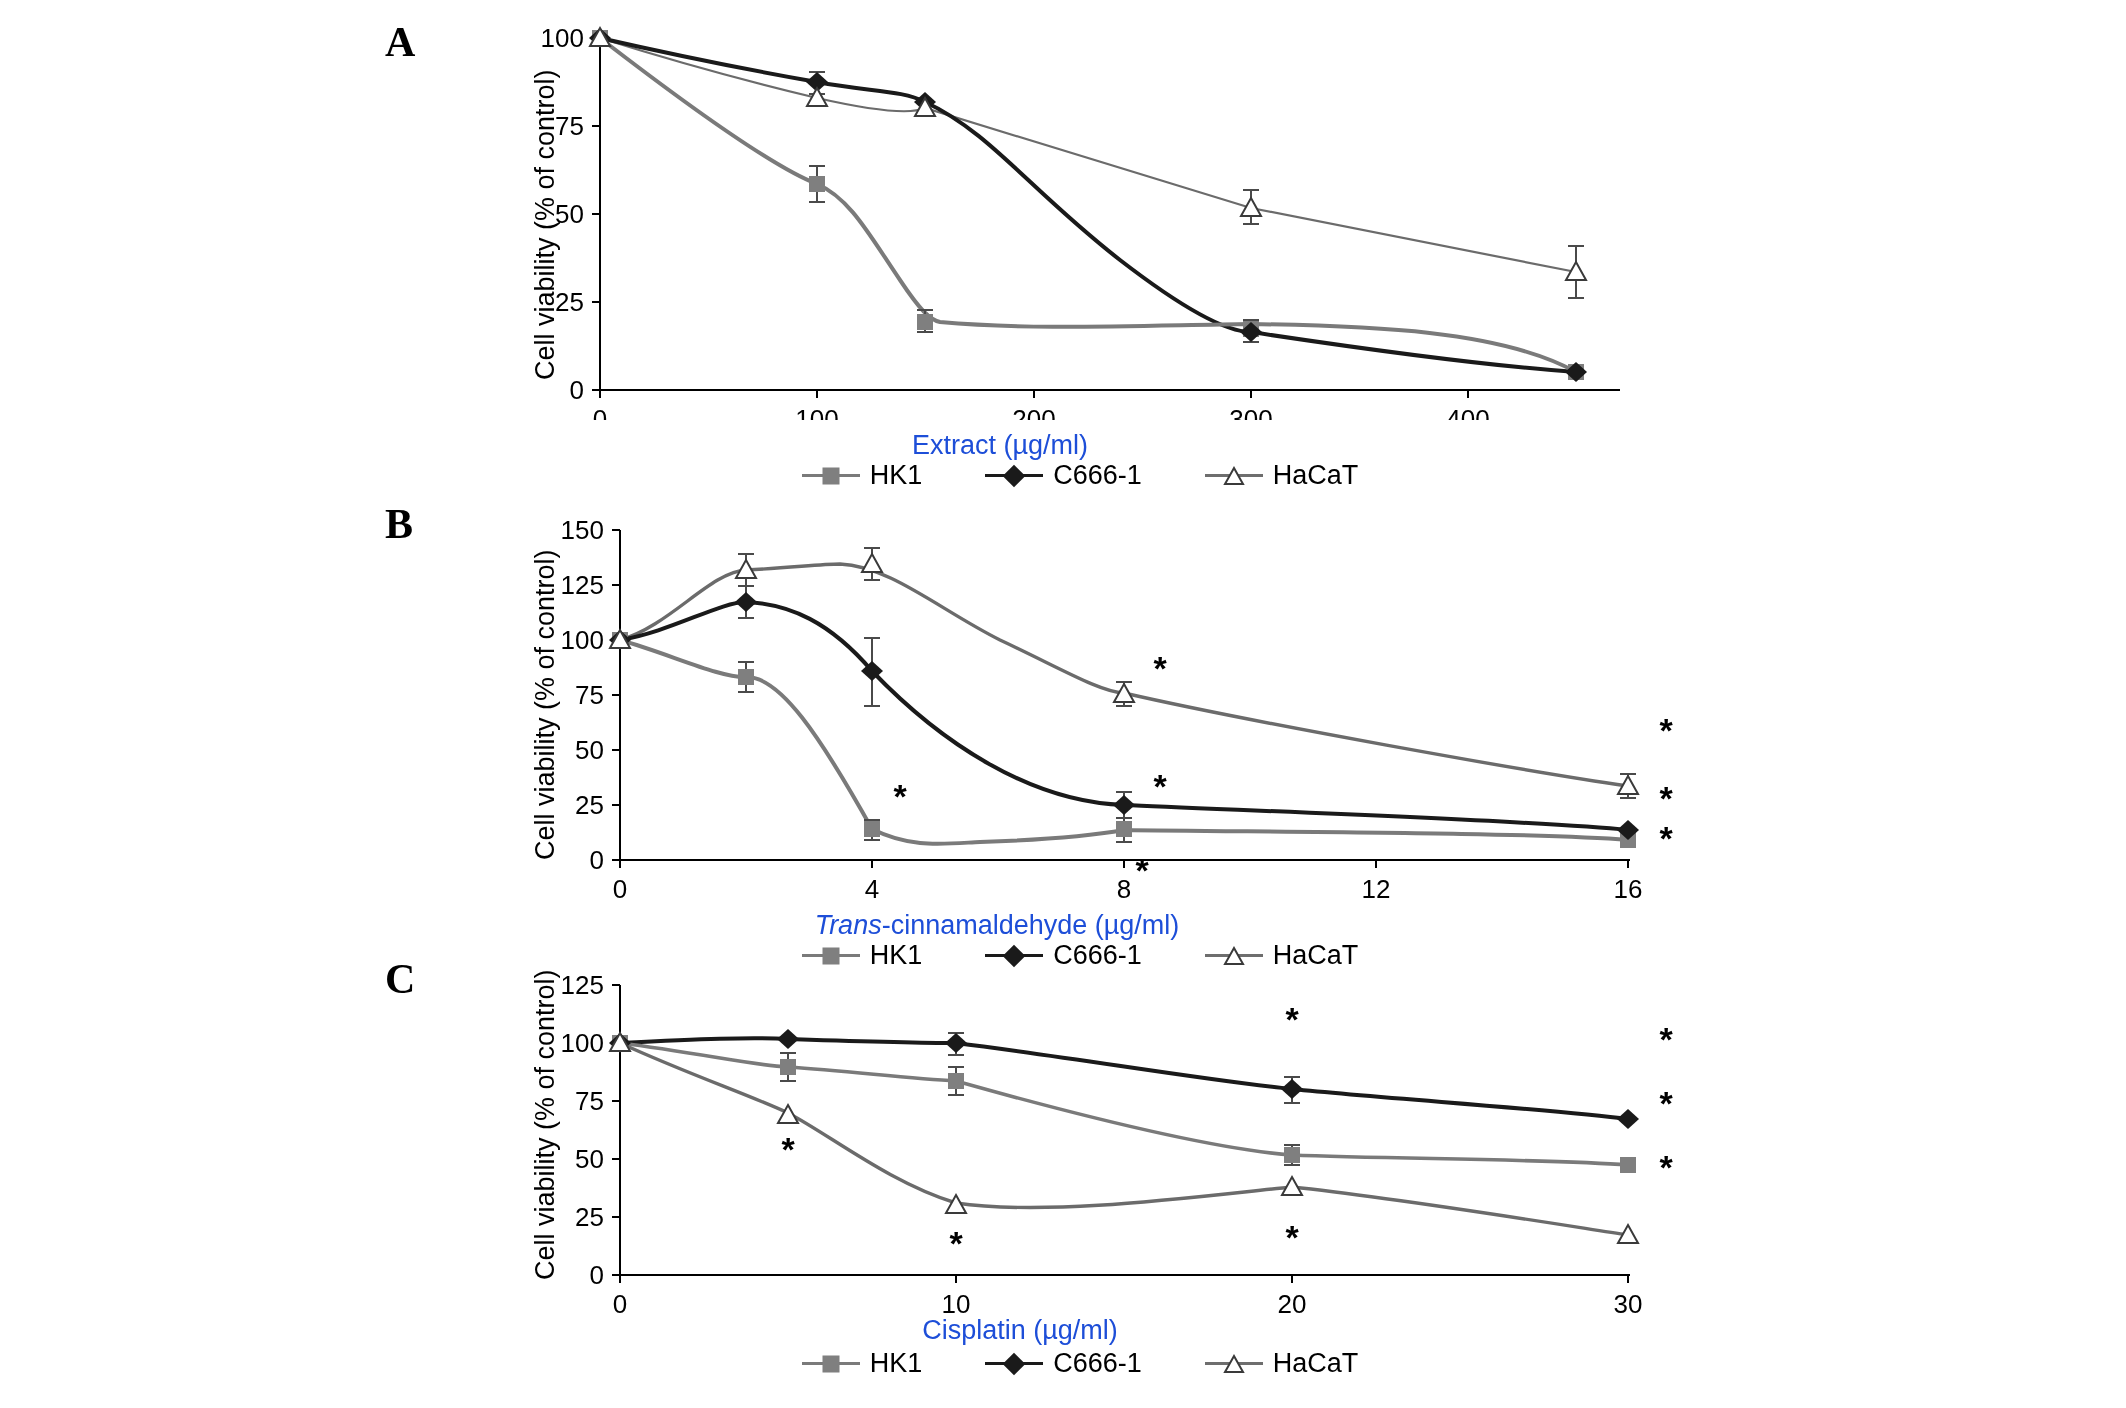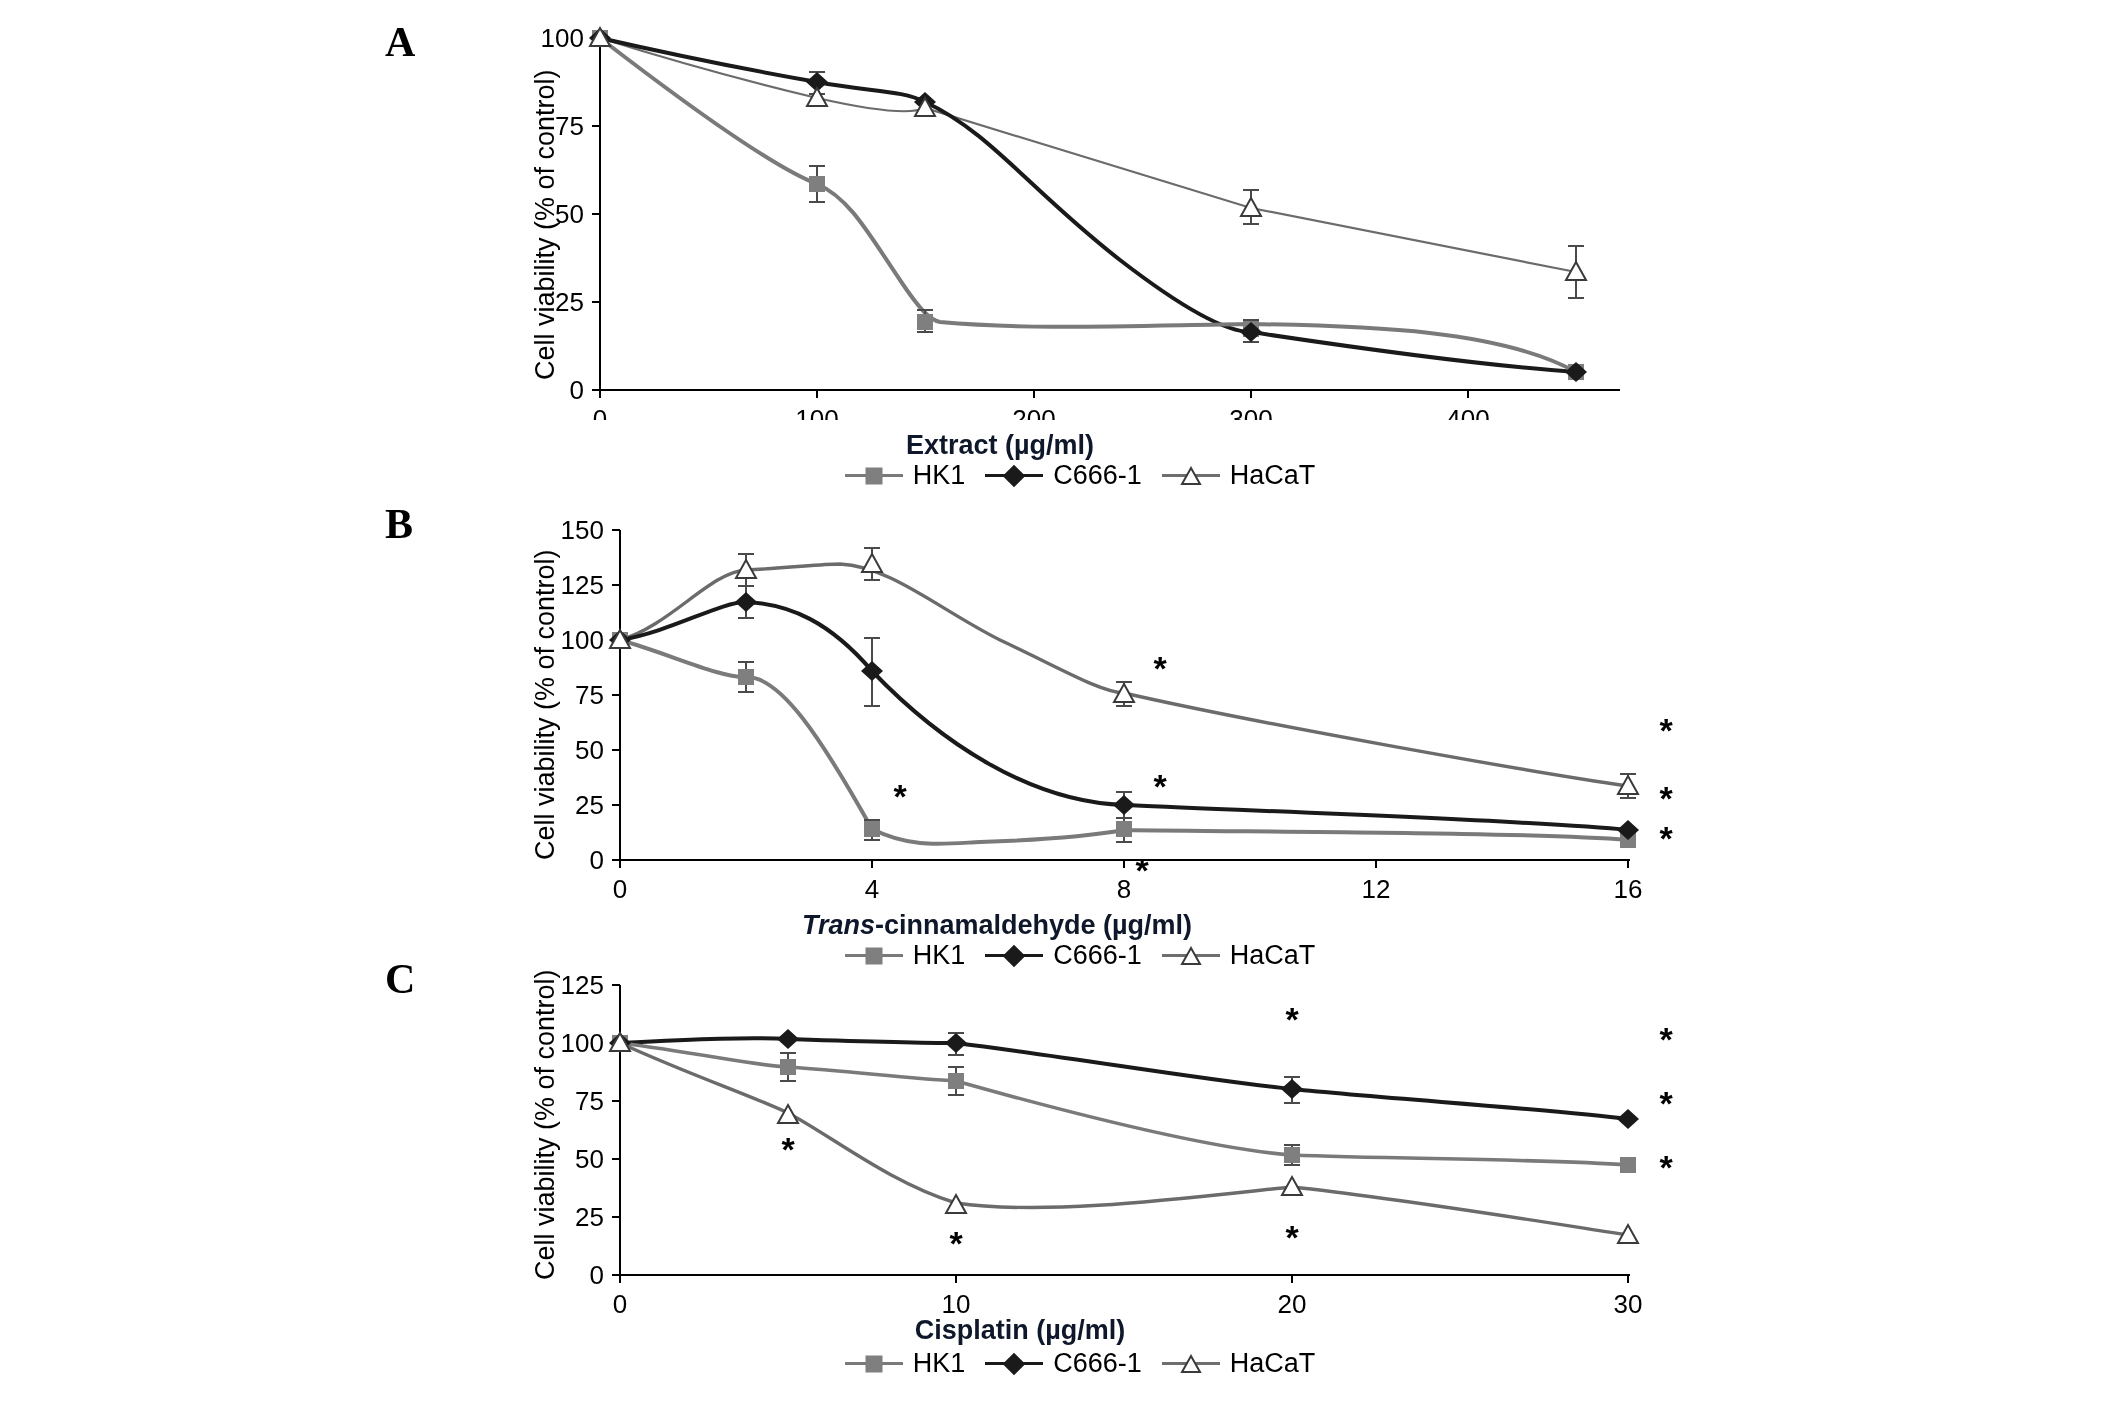--- a/index.html
+++ b/index.html
@@ -1,32 +1,32 @@
 <!DOCTYPE html>
 <html><head>
 <meta charset="utf-8">
 <style>
   html,body{margin:0;padding:0;background:#ffffff;}
   body{width:2126px;height:1408px;font-family:"Liberation Sans",sans-serif;color:#000;overflow:hidden;}
   .page{position:relative;width:2126px;height:1408px;}
   .panel{position:relative;width:2126px;}
   .panel-letter{position:absolute;font-family:"Liberation Serif",serif;font-weight:bold;font-size:42px;color:#000;}
   .chart-wrap{position:absolute;}
-  .legend{position:absolute;display:flex;gap:20px;align-items:center;justify-content:center;font-size:27px;}
+  .legend{position:absolute;display:flex;gap:63px;align-items:center;justify-content:center;font-size:27px;}
   .legend-item{display:flex;align-items:center;gap:10px;}
   .legend-line{position:relative;width:58px;height:3px;background:#000;}
   .legend-line.grey{background:#7a7a7a;}
   .legend-line.dark{background:#1a1a1a;}
   .legend-line.light{background:#6e6e6e;}
   .lg-marker{position:absolute;left:50%;top:50%;transform:translate(-50%,-50%);}
   .sq{width:17px;height:17px;background:#7f7f7f;}
   .dia{width:16px;height:16px;background:#1a1a1a;transform:translate(-50%,-50%) rotate(45deg);}
   .tri-wrap{position:absolute;left:50%;top:50%;transform:translate(-50%,-50%);}
   .legend-label{font-size:27px;color:#000;}
-  .axis-title{position:absolute;text-align:center;font-size:27px;color:#0f172a;font-weight:bold;}
+  .axis-title{position:absolute;text-align:center;font-size:27px;color:#1d4ed8;}
   .y-title{position:absolute;font-size:27px;color:#000;transform-origin:0 0;transform:rotate(-90deg);white-space:nowrap;}
   svg{display:block;}
   text{font-family:"Liberation Sans",sans-serif;}
 </style>
 </head>
 <body>
 
 <div class="page">
 
   <div class="panel">

